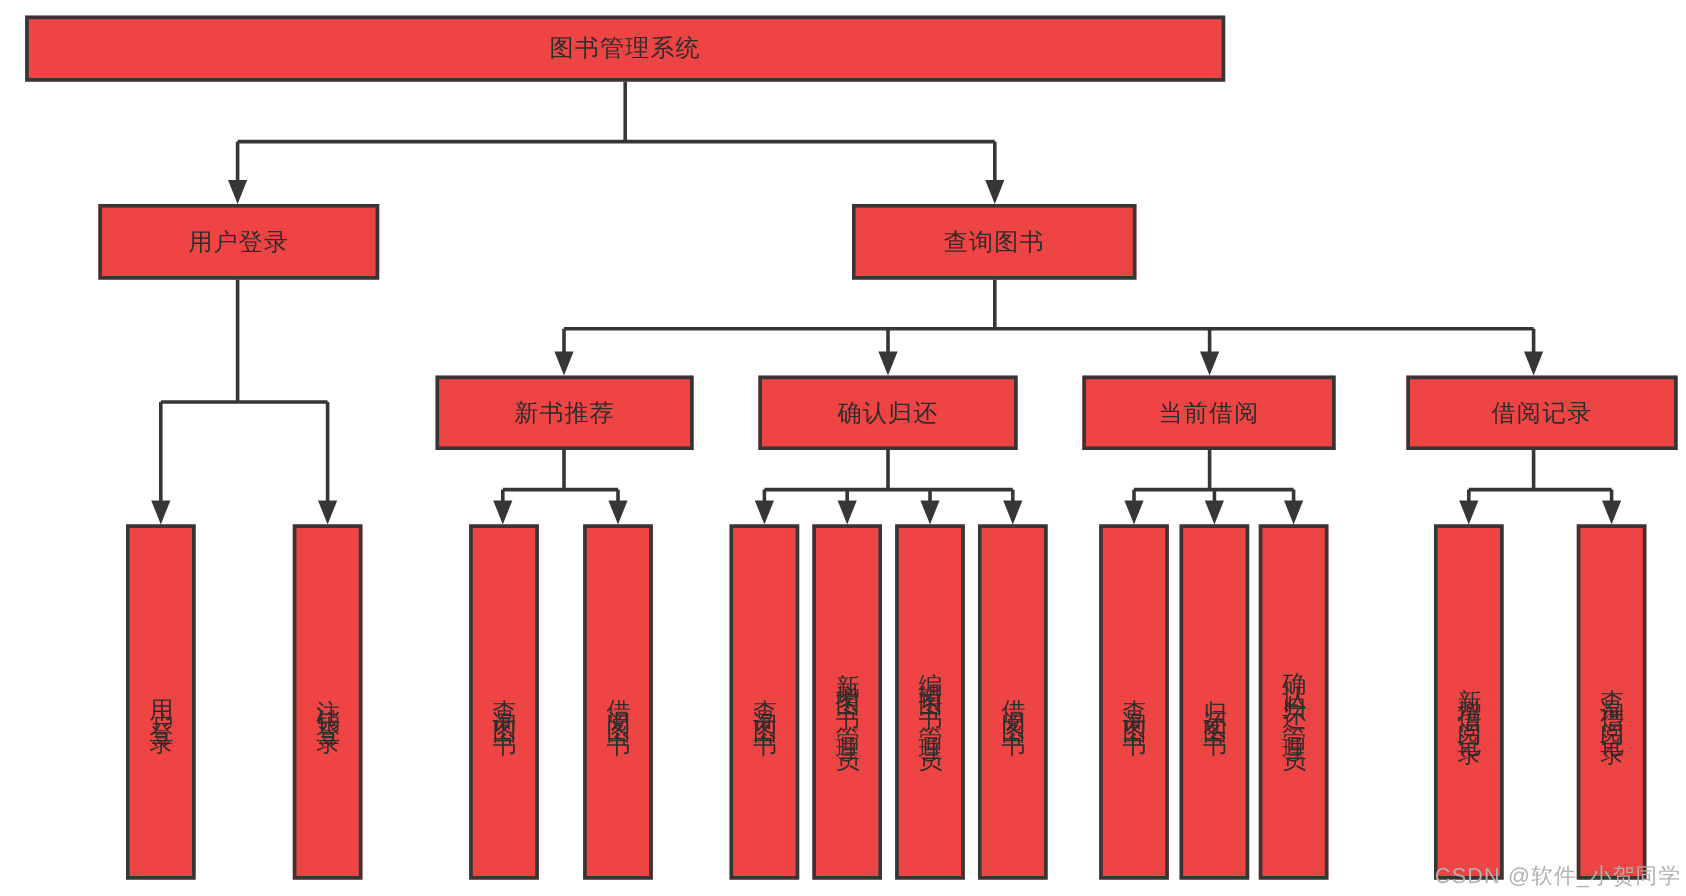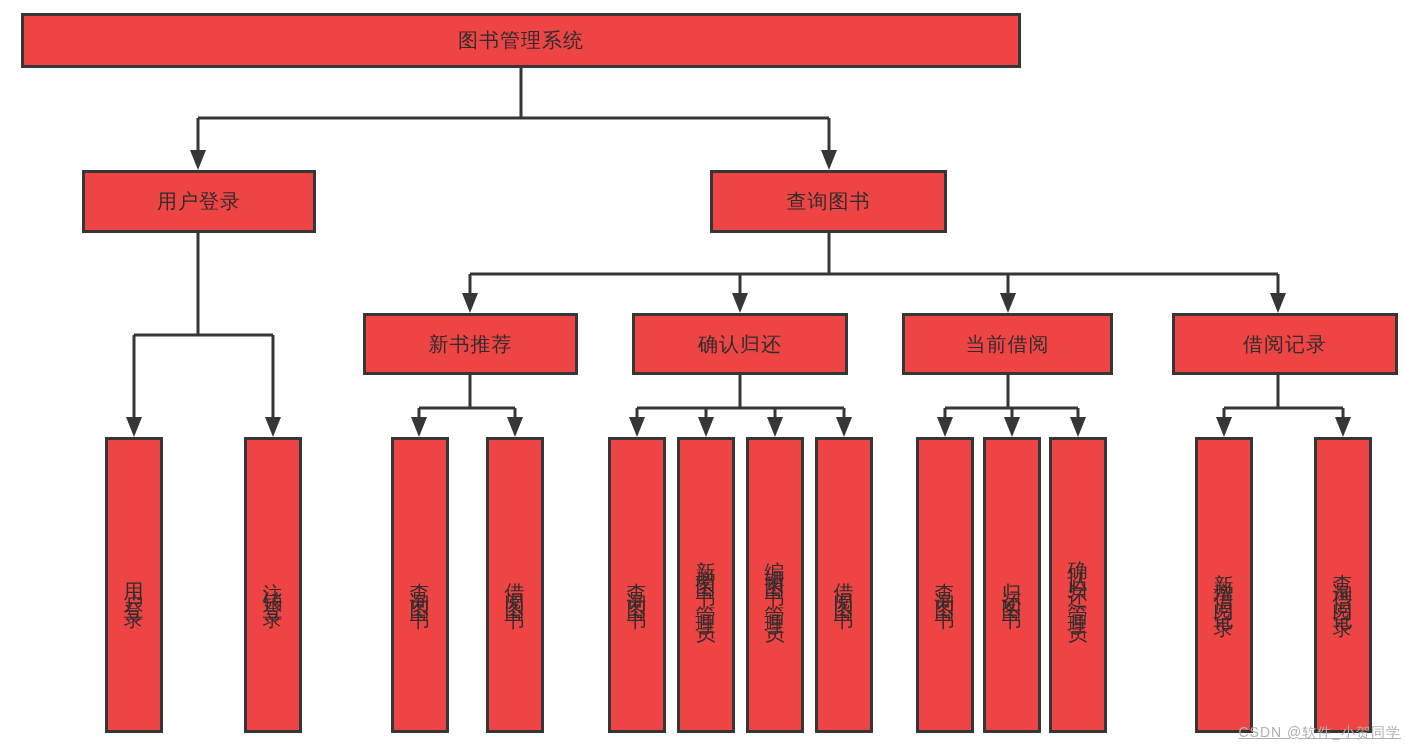--- a/index.html
+++ b/index.html
@@ -26,22 +26,22 @@
   .lvl3 { top: 313px; height: 62px; justify-content: center; }
   .leaf { top: 437px; height: 296px; width: 58px; }
   .h-label { font-size: 20px; letter-spacing: 1px; white-space: nowrap; }
   .v-label {
     writing-mode: vertical-rl; text-orientation: mixed;
     font-size: 20px; line-height: 1; letter-spacing: 9px;
     white-space: nowrap;
   }
   .watermark {
     position: absolute; right: 4px; bottom: 5px;
-    font-size: 14px; color: var(--watermark, #b0b0b0);
-    letter-spacing: 1px; z-index: 5; white-space: nowrap; text-decoration: underline;
+    font-size: 18px; color: var(--watermark, #b0b0b0);
+    letter-spacing: 1px; z-index: 5; white-space: nowrap;
   }
 </style>
 </head>
 <body>
 
 <div class="canvas">
 
   <svg class="connectors" width="1405" height="747" viewBox="0 0 1405 747">
     <g>
       <path d="M521 68 V118"></path>

